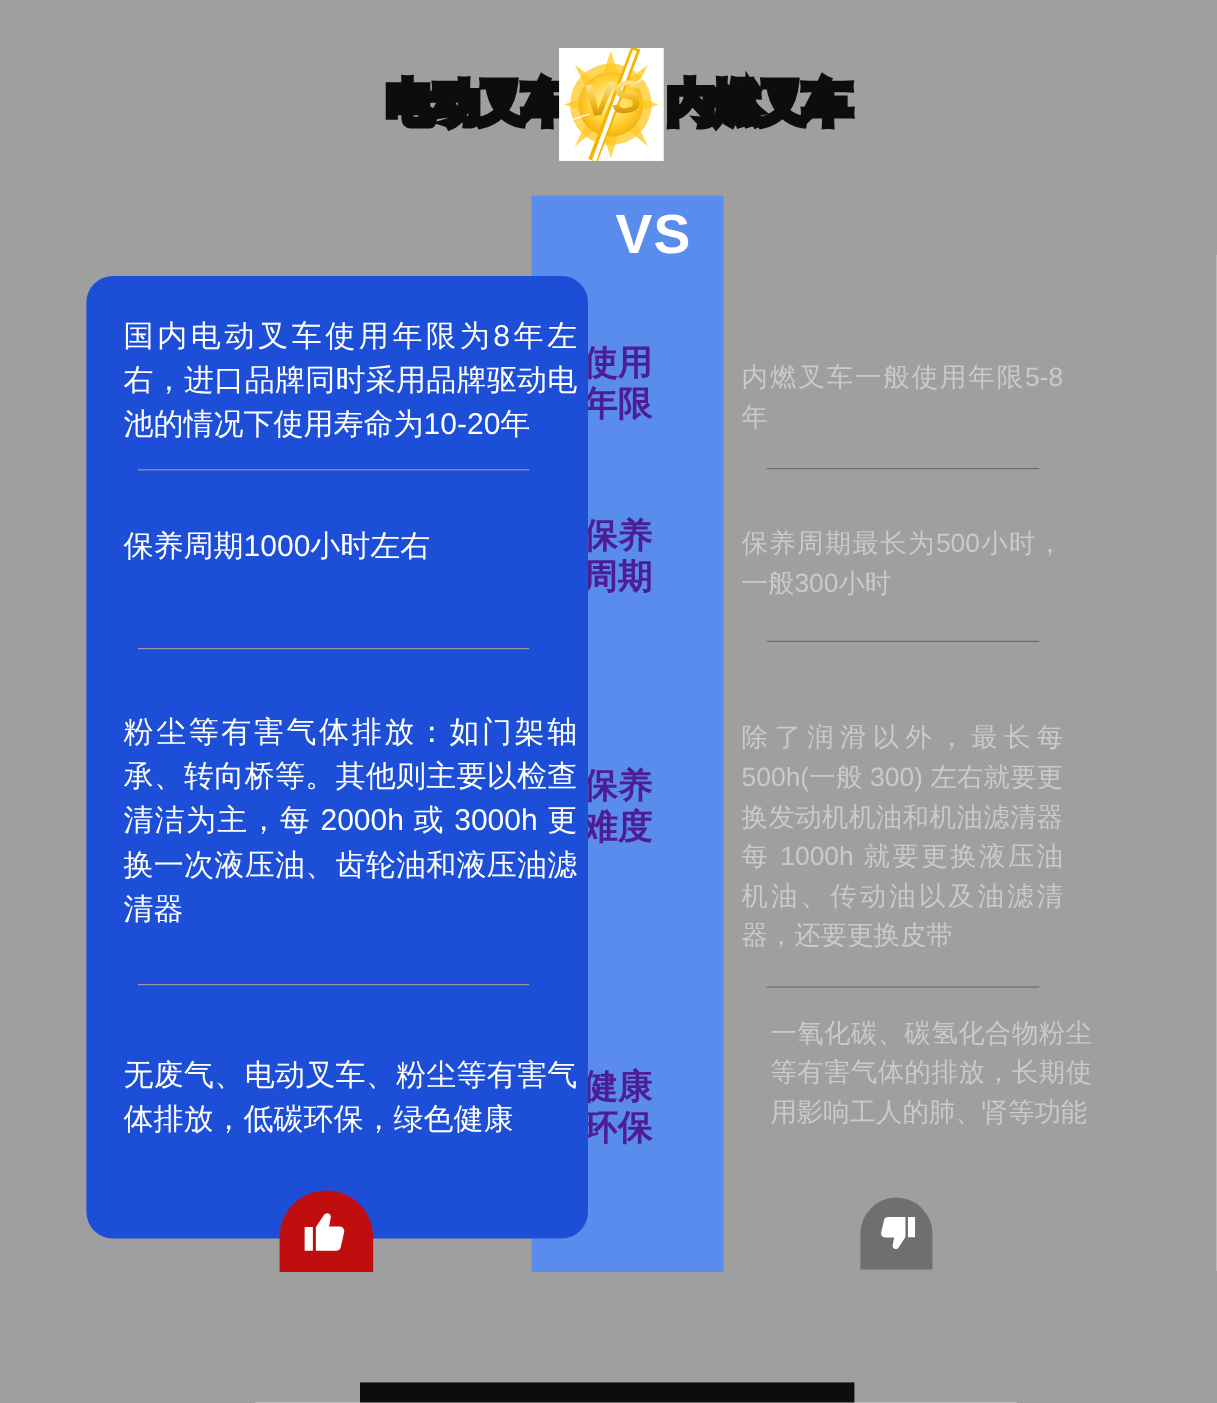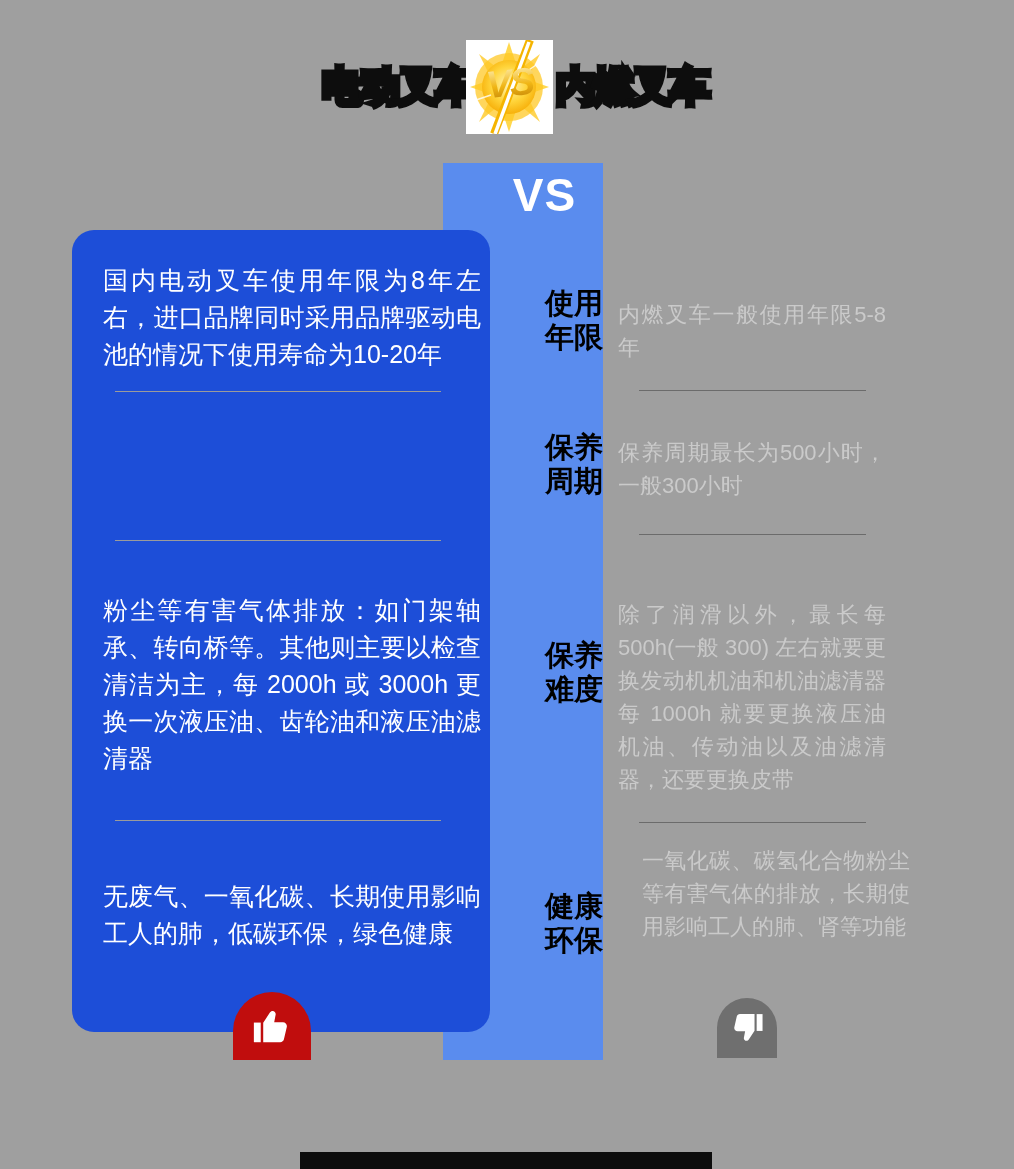--- a/index.html
+++ b/index.html
@@ -16,22 +16,22 @@
   .vs-letters{position:absolute;left:0;top:22px;width:87px;text-align:center;
     font-size:38px;font-weight:900;font-style:italic;letter-spacing:-2px;
     background:linear-gradient(180deg,#fff6c8 0%,#f0b514 55%,#b97a06 100%);
     -webkit-background-clip:text;background-clip:text;color:transparent;
     transform:rotate(-6deg);}
 
   
   .blue-col{position:absolute;left:443px;top:163px;width:160px;height:897px;background:#5a8cee;z-index:1;}
   .vs-header{position:absolute;left:486px;top:168px;width:117px;text-align:center;z-index:2;
     color:#ffffff;font-size:46px;font-weight:800;letter-spacing:1px;}
-  .cat{position:absolute;left:486px;width:117px;z-index:2;color:#000000;
-    font-size:29px;font-weight:700;line-height:34px;text-align:right;}
+  .cat{position:absolute;left:486px;width:117px;z-index:2;color:#4c1d95;
+    font-size:29px;font-weight:700;line-height:34px;text-align:left;}
   .cat-inner{display:inline-block;width:62px;word-break:break-all;}
   .cat1{top:286px;} .cat2{top:430px;} .cat3{top:638px;} .cat4{top:889px;}
 
   
   .panel{position:absolute;left:72px;top:230px;width:418px;height:802px;background:#1d4ed8;
     border-radius:22px;z-index:3;}
   .lblock{position:absolute;left:31px;width:378px;color:#ffffff;font-size:25px;line-height:37px;
     font-weight:500;text-align:justify;}
   .lb1{top:32px;} .lb2{top:207px;} .lb3{top:362px;} .lb4{top:648px;}
   .ldiv{position:absolute;left:43px;width:326px;height:1px;background:#9b9b9b;}
@@ -104,24 +104,25 @@
   <div class="cat cat2">
     <span class="cat-inner">保养周期</span>
   </div>
   <div class="cat cat4">
     <span class="cat-inner">健康环保</span>
   </div>
 
   <div class="panel">
     <div class="lblock lb1">国内电动叉车使用年限为8年左右，进口品牌同时采用品牌驱动电池的情况下使用寿命为10-20年</div>
     <div class="ldiv ld1"></div>
+    <div class="lblock lb2">保养周期1000小时左右</div>
     <div class="ldiv ld2"></div>
     <div class="lblock lb3">粉尘等有害气体排放：如门架轴承、转向桥等。其他则主要以检查清洁为主，每 2000h 或 3000h 更换一次液压油、齿轮油和液压油滤清器</div>
     <div class="ldiv ld3"></div>
-    <div class="lblock lb4">无废气、一氧化碳、长期使用影响工人的肺，低碳环保，绿色健康</div>
+    <div class="lblock lb4">无废气、电动叉车、粉尘等有害气体排放，低碳环保，绿色健康</div>
   </div>
 
   <div class="rblock rb1">内燃叉车一般使用年限5-8年</div>
   <div class="rdiv rd1"></div>
   <div class="rblock rb2">保养周期最长为500小时，一般300小时</div>
   <div class="rdiv rd2"></div>
   <div class="rblock rb3">除了润滑以外，最长每 500h(一般 300) 左右就要更换发动机机油和机油滤清器每 1000h 就要更换液压油机油、传动油以及油滤清器，还要更换皮带</div>
   <div class="rdiv rd3"></div>
   <div class="rblock rb4">一氧化碳、碳氢化合物粉尘等有害气体的排放，长期使用影响工人的肺、肾等功能</div>
 

